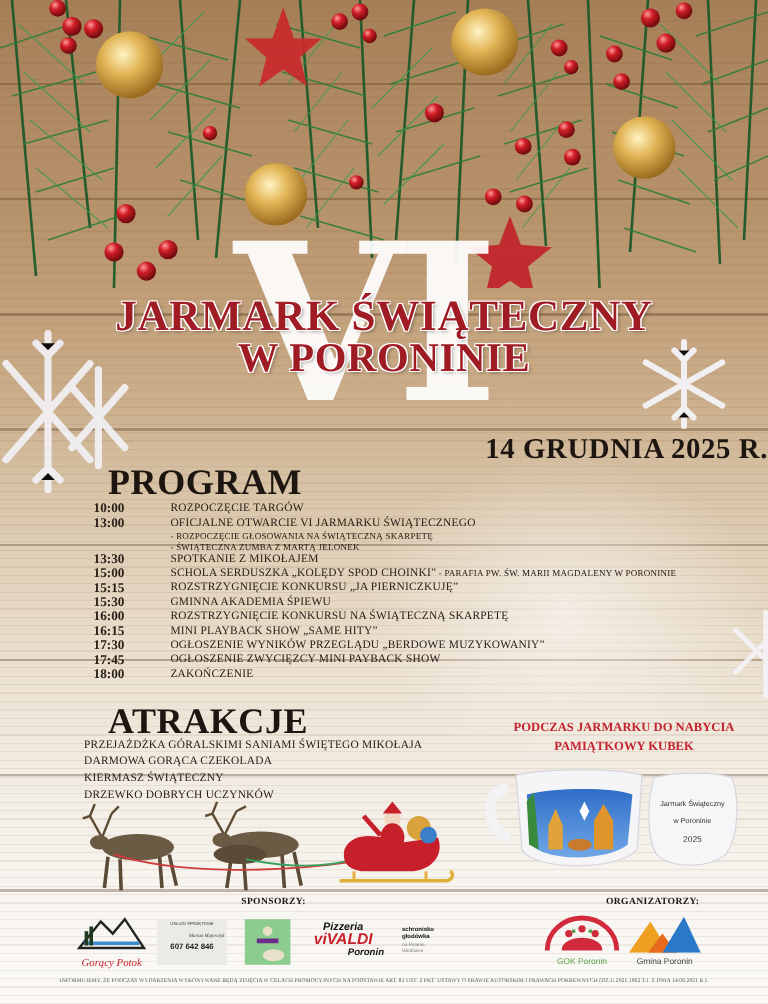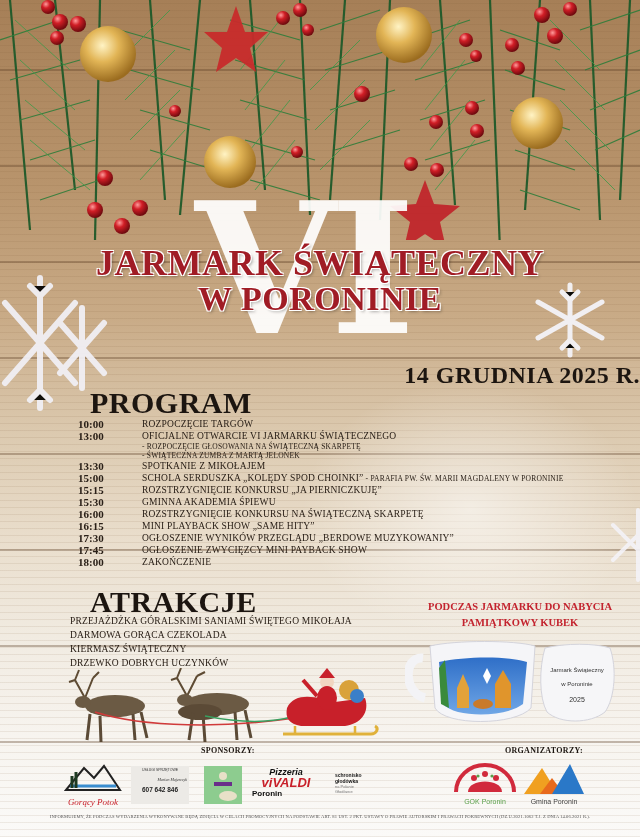--- a/index.html
+++ b/index.html
@@ -306,21 +306,21 @@
     <svg width="38" height="38" viewBox="0 0 38 38">
       <ellipse cx="24" cy="30" rx="9" ry="5" fill="#e8e0c8"></ellipse>
       <path d="M10 18 L28 18" stroke="#6a2e8a" stroke-width="4"></path>
       <circle cx="19" cy="10" r="4" fill="#e8e0c8"></circle>
     </svg>
   </div>
 
   <div class="logo" style="left:252px;top:767px;width:68px;height:38px;text-align:center;">
     <div style="font-family:'Liberation Sans',sans-serif;font-weight:bold;font-style:italic;font-size:9px;color:#111;">Pizzeria</div>
     <div style="font-family:'Liberation Sans',sans-serif;font-weight:bold;font-style:italic;font-size:13px;color:#c8202a;line-height:12px;">viVALDI</div>
-    <div style="font-family:'Liberation Sans',sans-serif;font-weight:bold;font-size:8px;color:#111;text-align:left;">Poronin</div>
+    <div style="font-family:'Liberation Sans',sans-serif;font-weight:bold;font-style:italic;font-size:8px;color:#111;text-align:right;">Poronin</div>
   </div>
 
   <div class="logo" style="left:335px;top:772px;width:46px;height:32px;">
     <div style="font-family:'Liberation Sans',sans-serif;font-weight:bold;font-size:5px;color:#111;line-height:6px;width:34px;">schronisko głodówka</div>
     <div style="font-family:'Liberation Sans',sans-serif;font-size:4px;color:#777;line-height:5px;width:30px;">na Polanie Głodówce</div>
   </div>
 
   <div class="org-h">Organizatorzy:</div>
 
   <div class="logo" style="left:452px;top:762px;width:66px;height:44px;text-align:center;">

